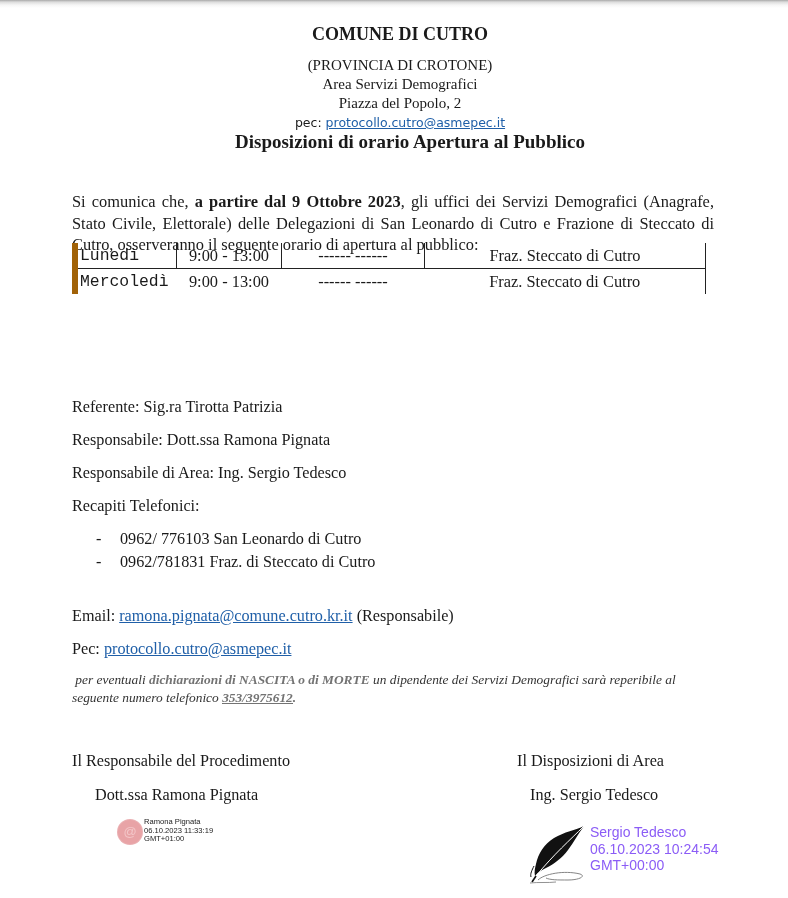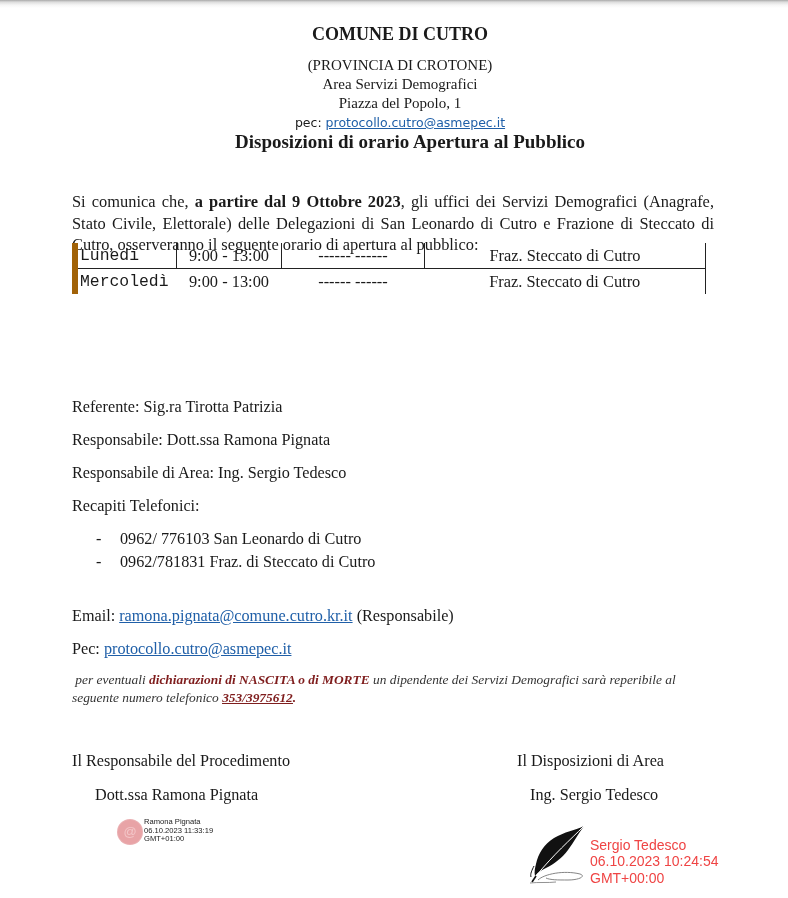--- a/index.html
+++ b/index.html
@@ -38,49 +38,49 @@
   table.schedule tr.sep-below td { border-bottom: 1px solid #222; }
   table.schedule tr.last td { border-bottom: 1px solid #222; }
 
   .info { position: absolute; left: 72px; font-size: 16.2px; line-height: 20px; }
   .phones { position: absolute; left: 96px; top: 528px; font-size: 16.2px; line-height: 22.5px; }
   .phones .dash { display: inline-block; width: 24px; }
   .note {
     position: absolute; left: 72px; top: 671px; width: 620px; font-style: italic; font-size: 13.4px; line-height: 17.5px;
     font-family: "Liberation Serif", serif; color: #333;
   }
-  .note b { font-weight: bold; color: #7f1d1d; margin-top: 28px; }
+  .note b { font-weight: bold; color: #737373; margin-top: 28px; }
   .note u b { text-decoration: underline; }
 
   .sig-label { position: absolute; font-size: 16.2px; }
   .stamp-left {
     position: absolute; left: 118px; top: 818px; display: flex; align-items: flex-start;
     font-family: "Liberation Sans", "DejaVu Sans", sans-serif; font-size: 7.6px; line-height: 8.6px; color: #222;
   }
   .seal {
     width: 24px; height: 24px; border-radius: 50%; background: #e8a3a6; margin-top: 2px; margin-right: 2px;
     display: flex; align-items: center; justify-content: center; color: #f3c6c8; font-size: 13px;
     box-shadow: 0 0 0 1px #eab0b3;
   }
   .stamp-right {
-    position: absolute; left: 524px; top: 824px; display: flex; align-items: flex-end;
-    font-family: "Liberation Sans", "DejaVu Sans", sans-serif; font-size: 14px; line-height: 16.5px; color: #ef4444;
+    position: absolute; left: 524px; top: 824px; display: flex; align-items: flex-start;
+    font-family: "Liberation Sans", "DejaVu Sans", sans-serif; font-size: 14px; line-height: 16.5px; color: #8b5cf6;
   }
   .quill { width: 64px; height: 62px; margin-right: 2px; }
 </style>
 </head>
 <body>
 
 <div class="top-shadow"></div>
 
 <div class="header">
   <div class="org">COMUNE DI CUTRO</div>
   <div>(PROVINCIA DI CROTONE)</div>
   <div>Area Servizi Demografici</div>
-  <div>Piazza del Popolo, 1</div>
+  <div>Piazza del Popolo, 2</div>
   <div class="pec">
     <span>pec:</span>
     <a class="link">protocollo.cutro@asmepec.it</a>
   </div>
 </div>
 
 <div class="title">Disposizioni di orario Apertura al Pubblico</div>
 
 <div class="intro">
   <span>Si comunica che,</span>

